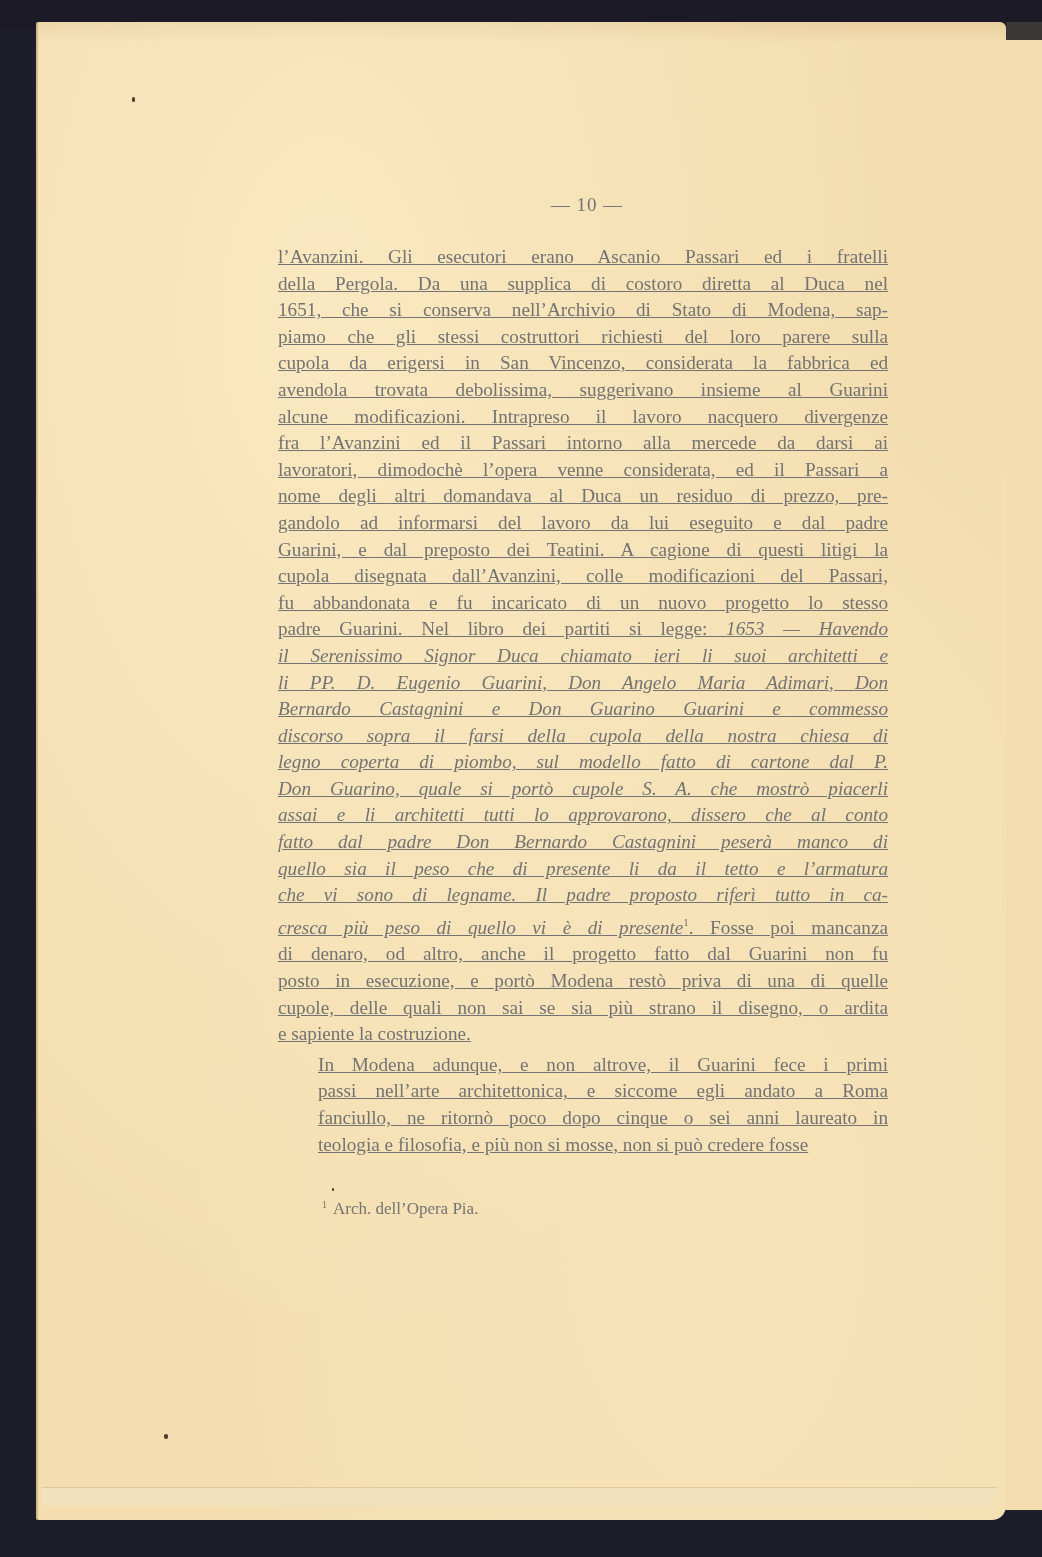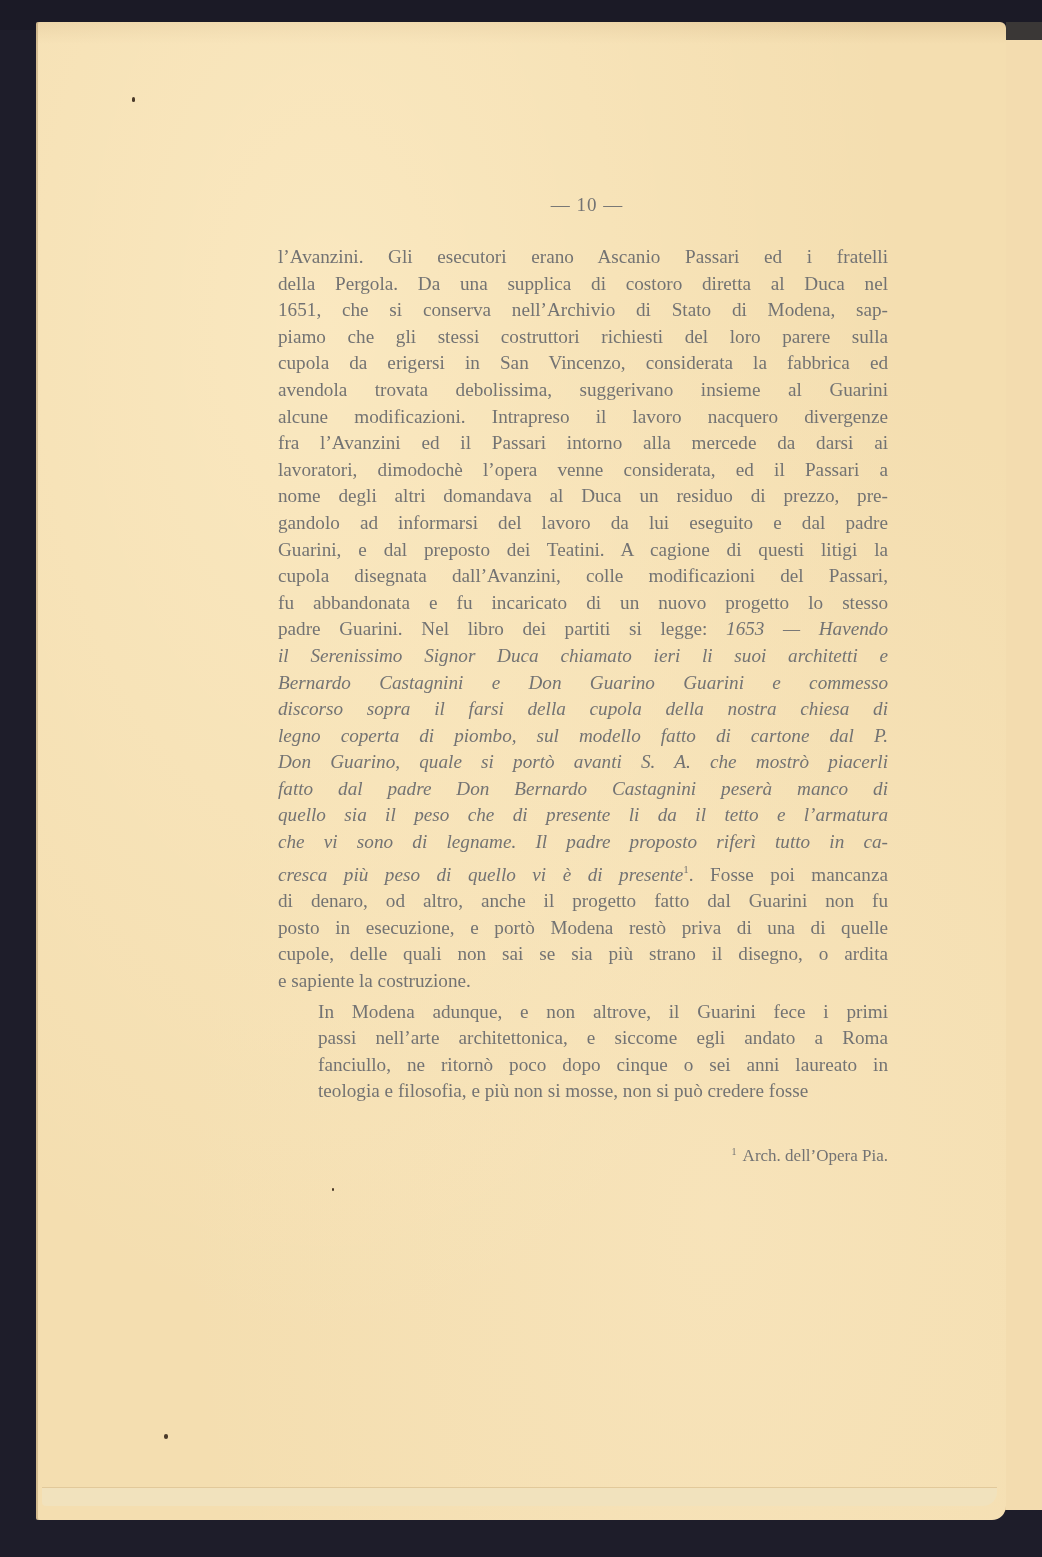--- a/index.html
+++ b/index.html
@@ -69,39 +69,39 @@
     margin-left: 8px;
     letter-spacing: 1px;
   }
   .para {
     margin: 0;
     text-align: justify;
     text-align-last: left;
     line-height: 26.6px;
     font-size: 19.2px;
     hyphens: none;
+    text-decoration: underline;
   }
   .para.first { margin-top: 24px; }
   .para.second { margin-top: 4px; text-indent: 40px; }
   .line {
     display: block;
     text-align: justify;
     text-align-last: justify;
     white-space: nowrap;
     overflow: visible;
   }
   .line.last { text-align-last: left; }
   .it { font-style: italic; }
   .sup { font-size: 11px; vertical-align: 8px; }
   .footnote {
     margin-top: 36px;
     margin-left: 44px;
     font-size: 17px;
     line-height: 22px;
-    text-align: right;
   }
   .footnote .sup { font-size: 10px; vertical-align: 6px; margin-right: 6px; }
   .speck {
     position: absolute; width: 3px; height: 5px; background: #4a3a2a; border-radius: 2px;
   }
 </style>
 </head>
 <body>
 
 <div class="backdrop-top"></div>
@@ -128,24 +128,26 @@
         <span class="line"><span>alcune modificazioni. Intrapreso il lavoro nacquero divergenze</span></span>
         <span class="line"><span>fra l’Avanzini ed il Passari intorno alla mercede da darsi ai</span></span>
         <span class="line"><span>lavoratori, dimodochè l’opera venne considerata, ed il Passari a</span></span>
         <span class="line"><span>nome degli altri domandava al Duca un residuo di prezzo, pre-</span></span>
         <span class="line"><span>gandolo ad informarsi del lavoro da lui eseguito e dal padre</span></span>
         <span class="line"><span>Guarini, e dal preposto dei Teatini. A cagione di questi litigi la</span></span>
         <span class="line"><span>cupola disegnata dall’Avanzini, colle modificazioni del Passari,</span></span>
         <span class="line"><span>fu abbandonata e fu incaricato di un nuovo progetto lo stesso</span></span>
         <span class="line"><span>padre Guarini. Nel libro dei partiti si legge: </span><span class="it">1653 — Havendo</span></span>
         <span class="line"><span class="it">il Serenissimo Signor Duca chiamato ieri li suoi architetti e</span></span>
+        <span class="line"><span class="it">li PP. D. Eugenio Guarini, Don Angelo Maria Adimari, Don</span></span>
         <span class="line"><span class="it">Bernardo Castagnini e Don Guarino Guarini e commesso</span></span>
         <span class="line"><span class="it">discorso sopra il farsi della cupola della nostra chiesa di</span></span>
         <span class="line"><span class="it">legno coperta di piombo, sul modello fatto di cartone dal P.</span></span>
-        <span class="line"><span class="it">Don Guarino, quale si portò avanti S. A. che mostrò piacerli</span></span>
+        <span class="line"><span class="it">Don Guarino, quale si portò cupole S. A. che mostrò piacerli</span></span>
+        <span class="line"><span class="it">assai e li architetti tutti lo approvarono, dissero che al conto</span></span>
         <span class="line"><span class="it">fatto dal padre Don Bernardo Castagnini peserà manco di</span></span>
         <span class="line"><span class="it">quello sia il peso che di presente li da il tetto e l’armatura</span></span>
         <span class="line"><span class="it">che vi sono di legname. Il padre proposto riferì tutto in ca-</span></span>
         <span class="line"><span class="it">cresca più peso di quello vi è di presente</span><span class="sup">1</span><span>. Fosse poi mancanza</span></span>
         <span class="line"><span>di denaro, od altro, anche il progetto fatto dal Guarini non fu</span></span>
         <span class="line"><span>posto in esecuzione, e portò Modena restò priva di una di quelle</span></span>
         <span class="line"><span>cupole, delle quali non sai se sia più strano il disegno, o ardita</span></span>
         <span class="line last"><span>e sapiente la costruzione.</span></span>
       </div>
       <div class="para second">

